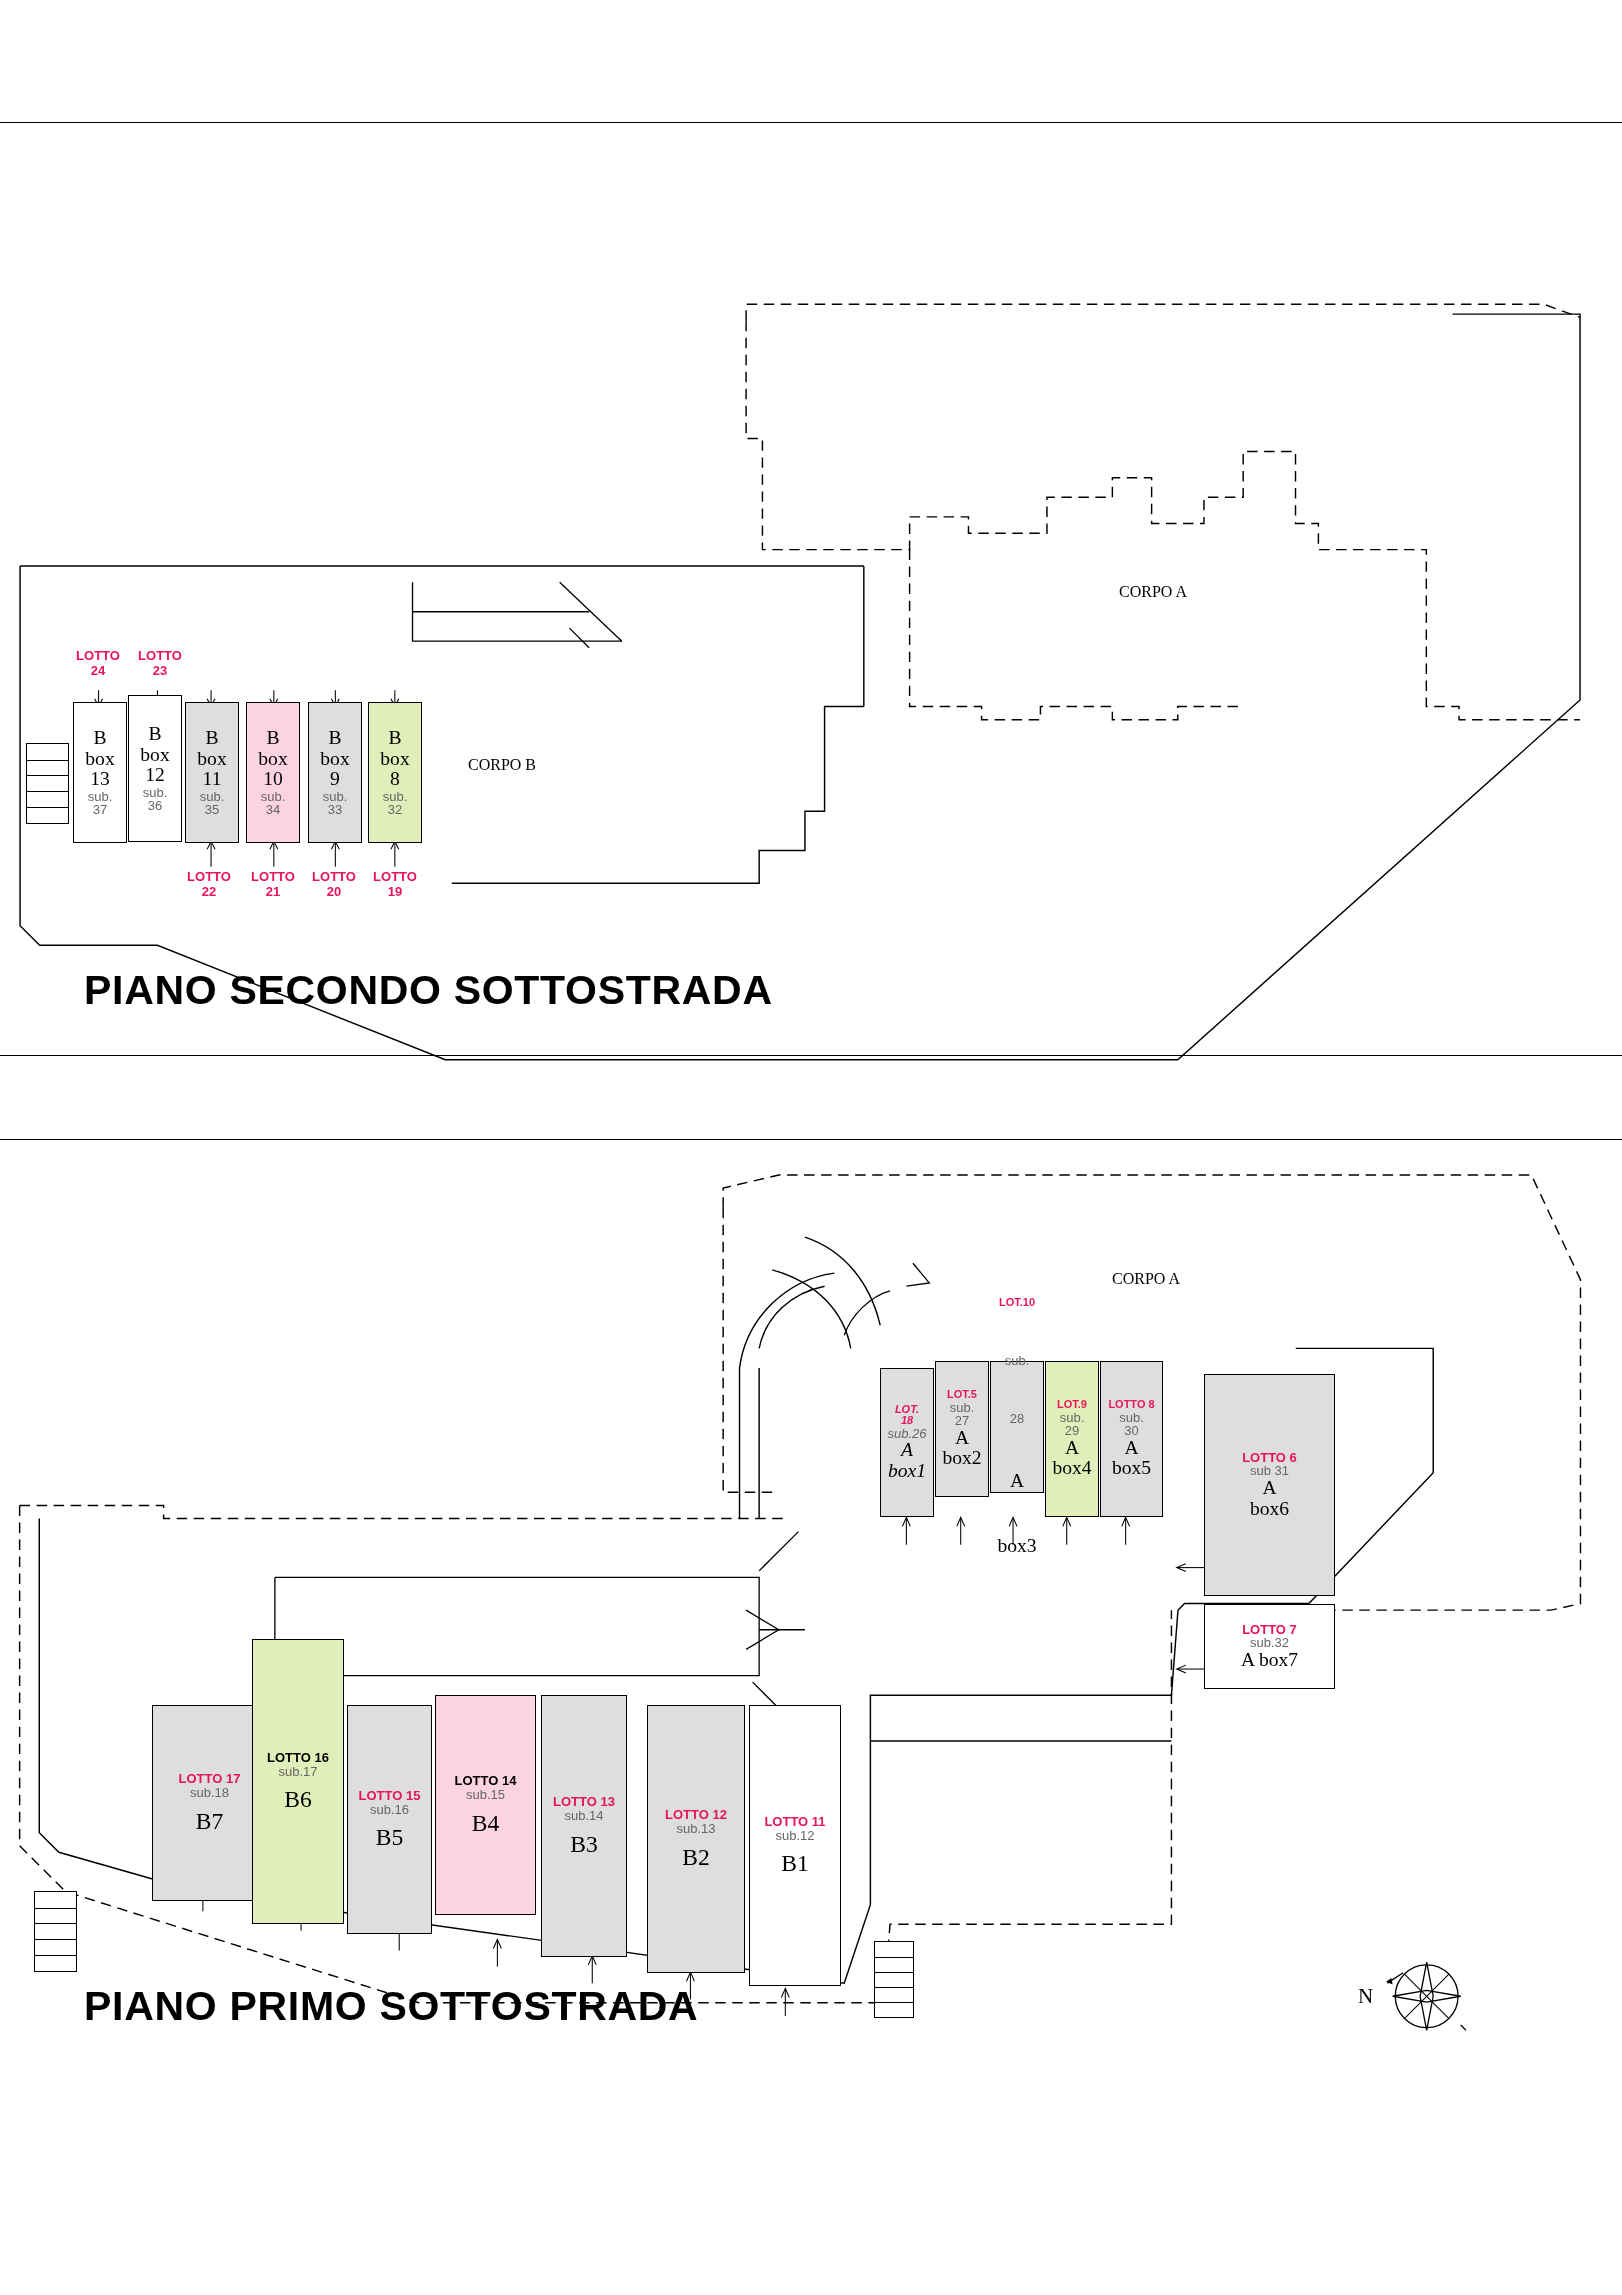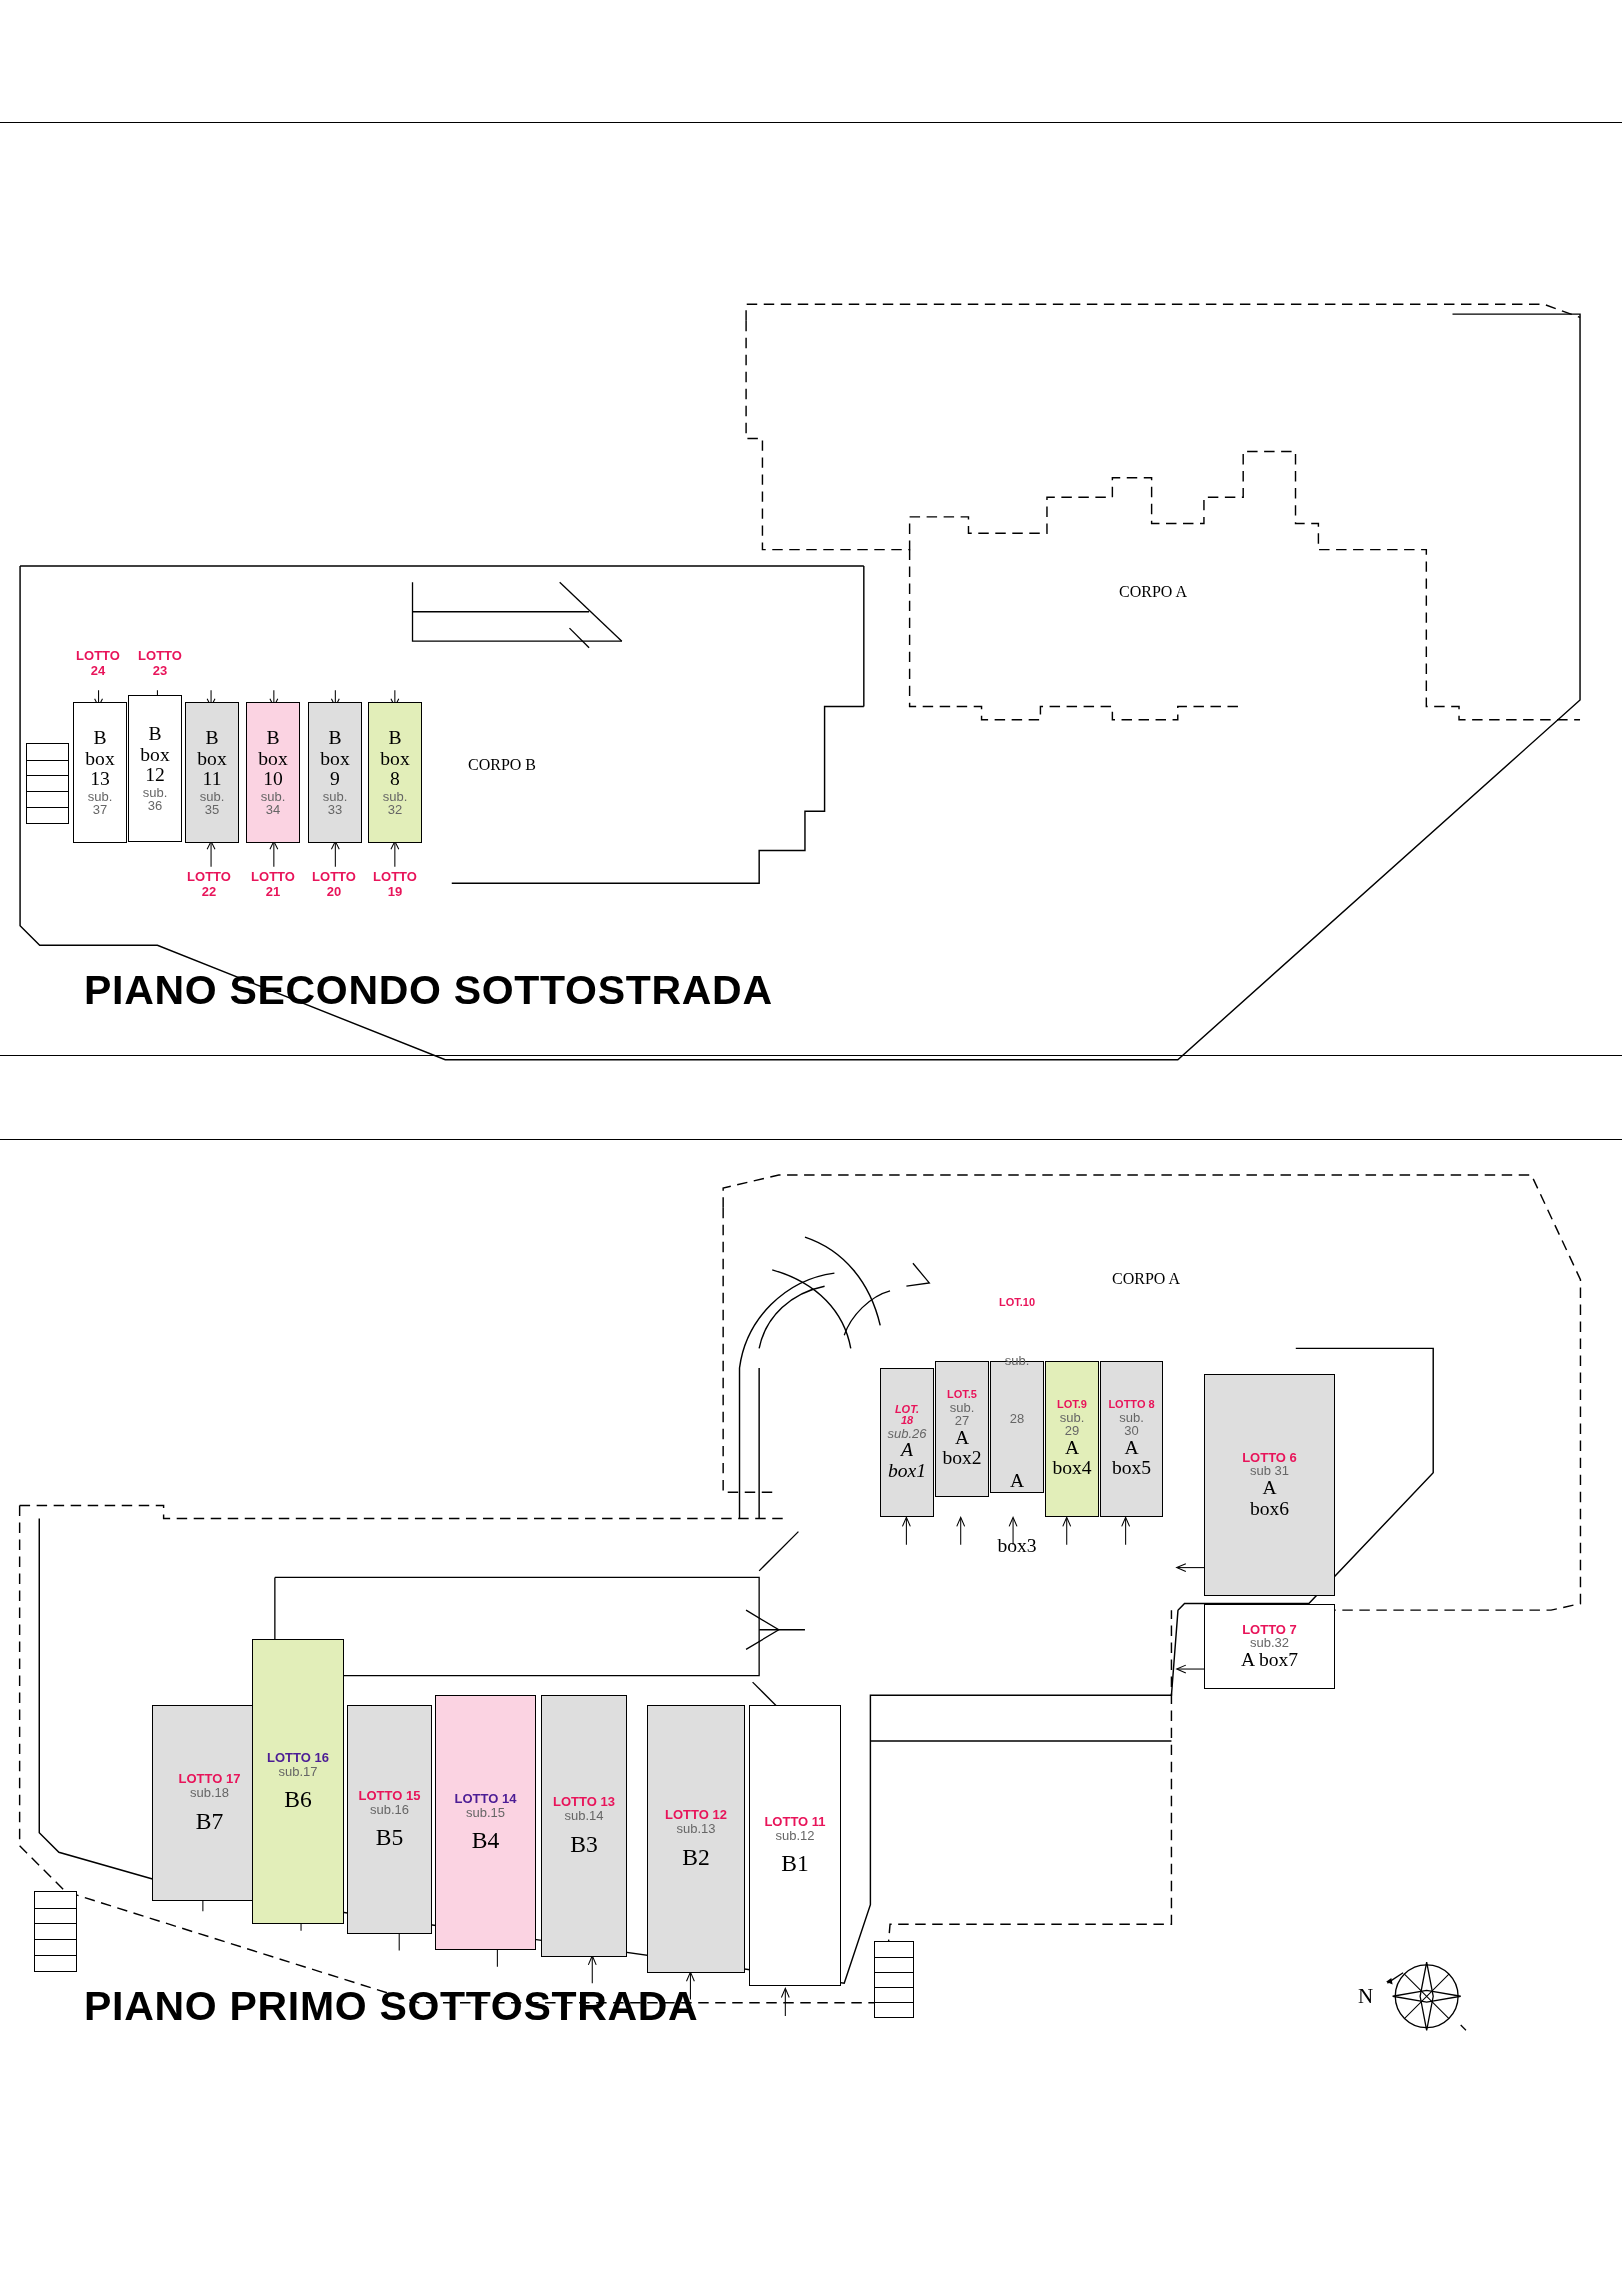--- a/index.html
+++ b/index.html
@@ -37,21 +37,21 @@
   }
   .grey{background:#dedede;}
   .green{background:#e2eeb9;}
   .pink{background:#fbd3e2;}
   .white{background:#ffffff;}
 
   .lbl-main{font-family:"Liberation Serif",serif;font-size:19.6px;color:#000;}
   .lbl-sub{font-family:"Liberation Sans",sans-serif;font-size:13px;color:#666;}
   .lbl-lotto{font-family:"Liberation Sans",sans-serif;font-size:13px;color:#e8145a;font-weight:bold;white-space:nowrap;}
   .lbl-lotto-small{font-family:"Liberation Sans",sans-serif;font-size:11px;color:#e8145a;font-weight:bold;white-space:nowrap;}
-  .lbl-orange{color:#4c1d95;}
+  .lbl-orange{color:#000000;}
 
   .tag{position:absolute;text-align:center;}
 
   .corpo{
     position:absolute;
     font-family:"Liberation Serif",serif;
     font-size:16px;
     color:#000;
     white-space:nowrap;
   }
@@ -348,21 +348,21 @@
     <div class="box green" style="left:252px;top:487px;width:92px;height:285px;">
       <div class="lbl-lotto lbl-orange">LOTTO 16</div>
       <div class="lbl-sub">sub.17</div>
       <div class="lbl-main" style="font-size:23.6px;margin-top:9.2px;">B6</div>
     </div>
     <div class="box grey" style="left:347px;top:553px;width:85px;height:229px;">
       <div class="lbl-lotto">LOTTO 15</div>
       <div class="lbl-sub">sub.16</div>
       <div class="lbl-main" style="font-size:23.6px;margin-top:9.2px;">B5</div>
     </div>
-    <div class="box pink" style="left:435px;top:543px;width:101px;height:255px;">
+    <div class="box pink" style="left:435px;top:543px;width:101px;height:220px;">
       <div class="lbl-lotto lbl-orange">LOTTO 14</div>
       <div class="lbl-sub">sub.15</div>
       <div class="lbl-main" style="font-size:23.6px;margin-top:9.2px;">B4</div>
     </div>
     <div class="box grey" style="left:541px;top:543px;width:86px;height:262px;">
       <div class="lbl-lotto">LOTTO 13</div>
       <div class="lbl-sub">sub.14</div>
       <div class="lbl-main" style="font-size:23.6px;margin-top:9.2px;">B3</div>
     </div>
     <div class="box grey" style="left:647px;top:553px;width:98px;height:268px;">

